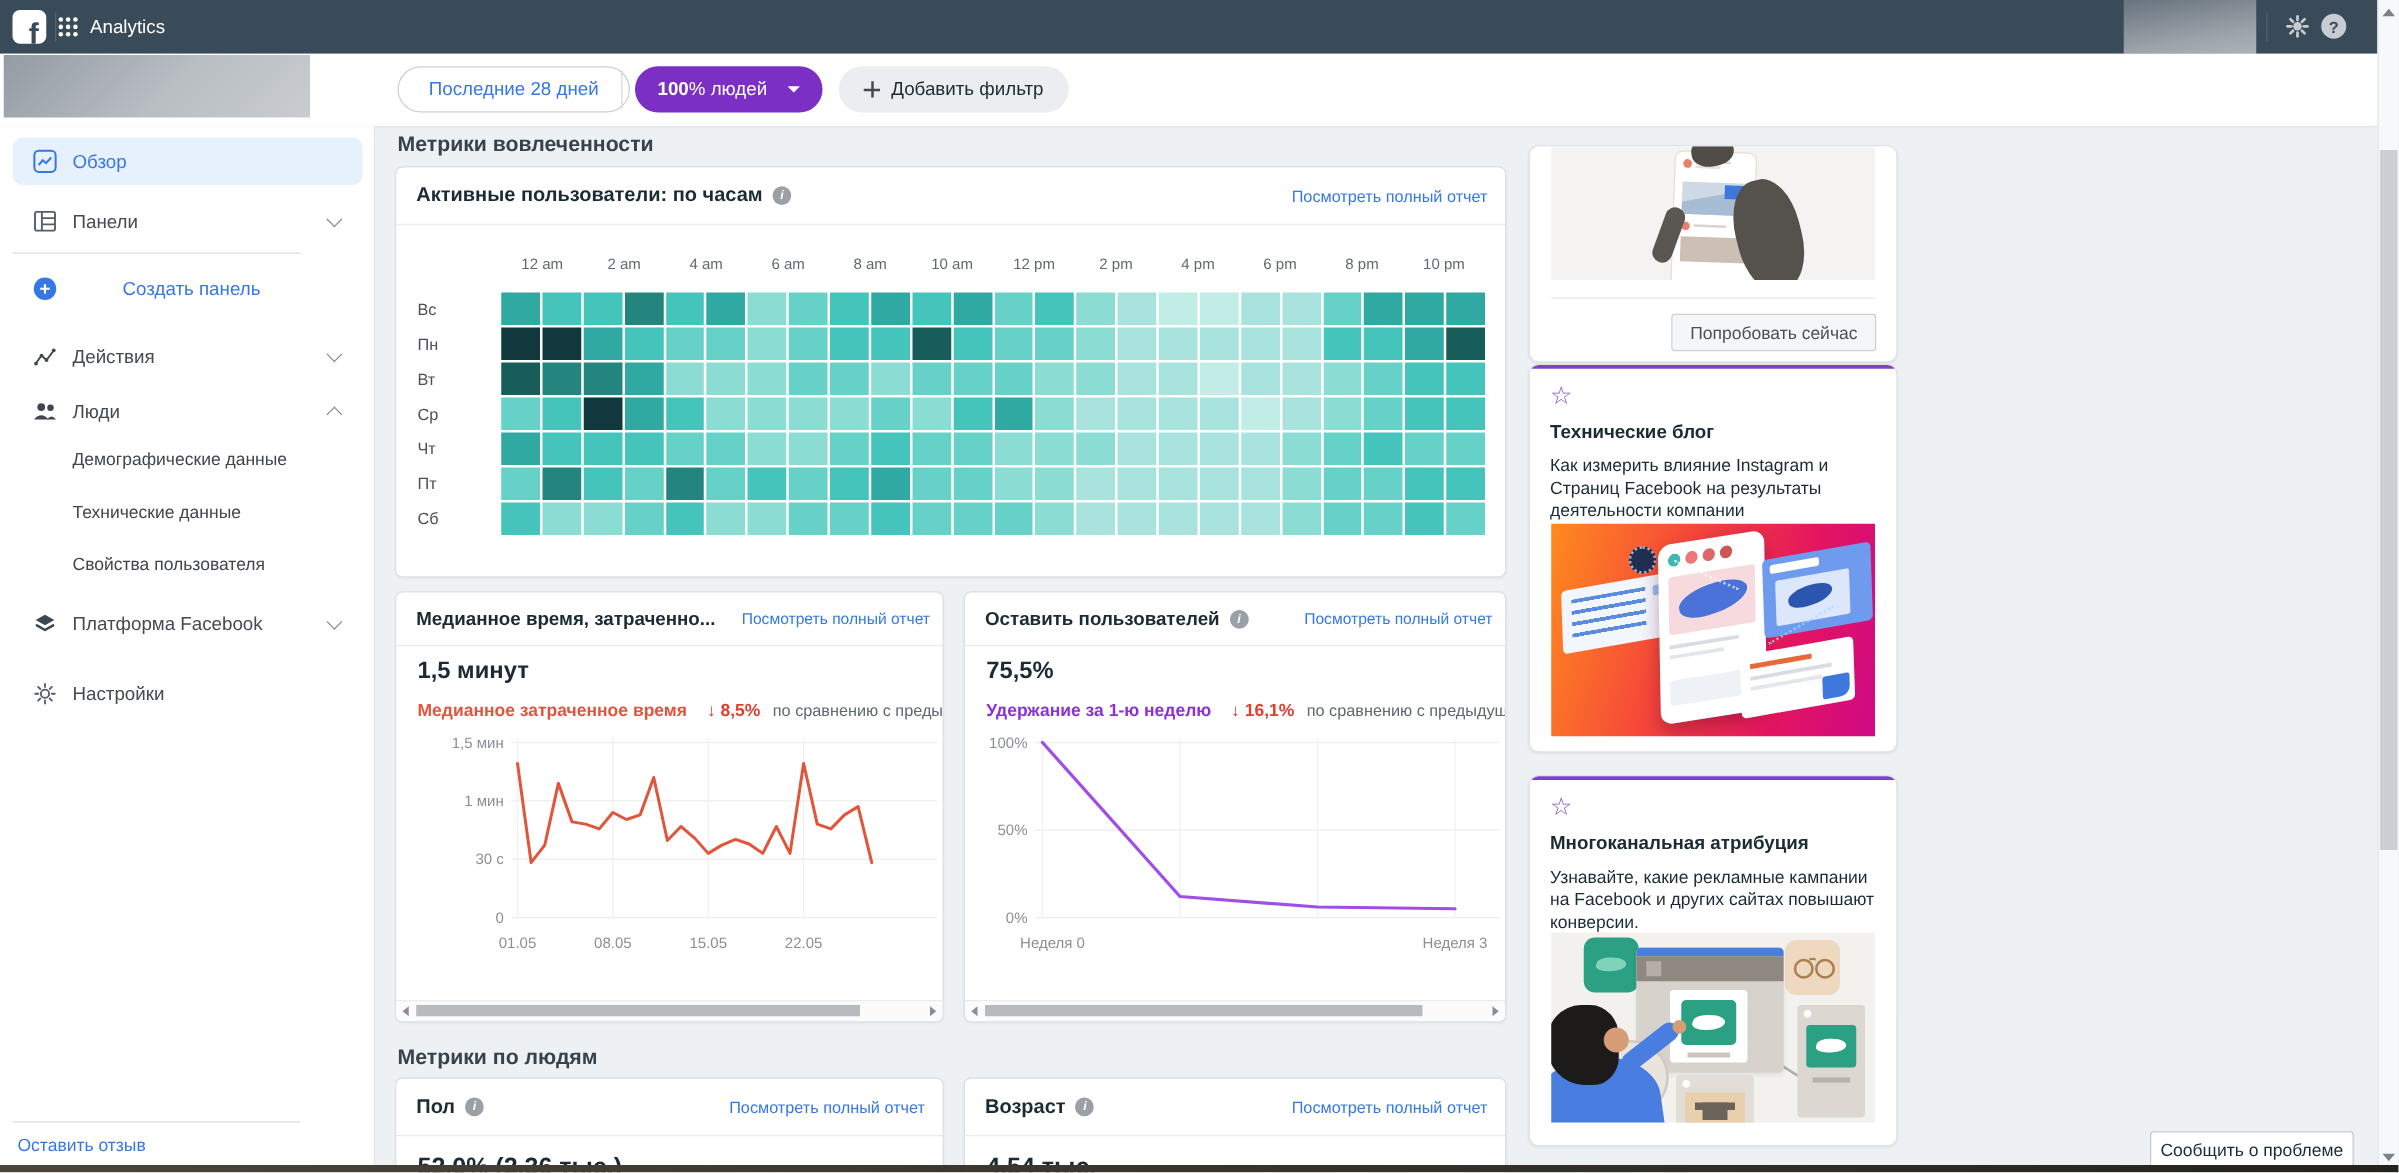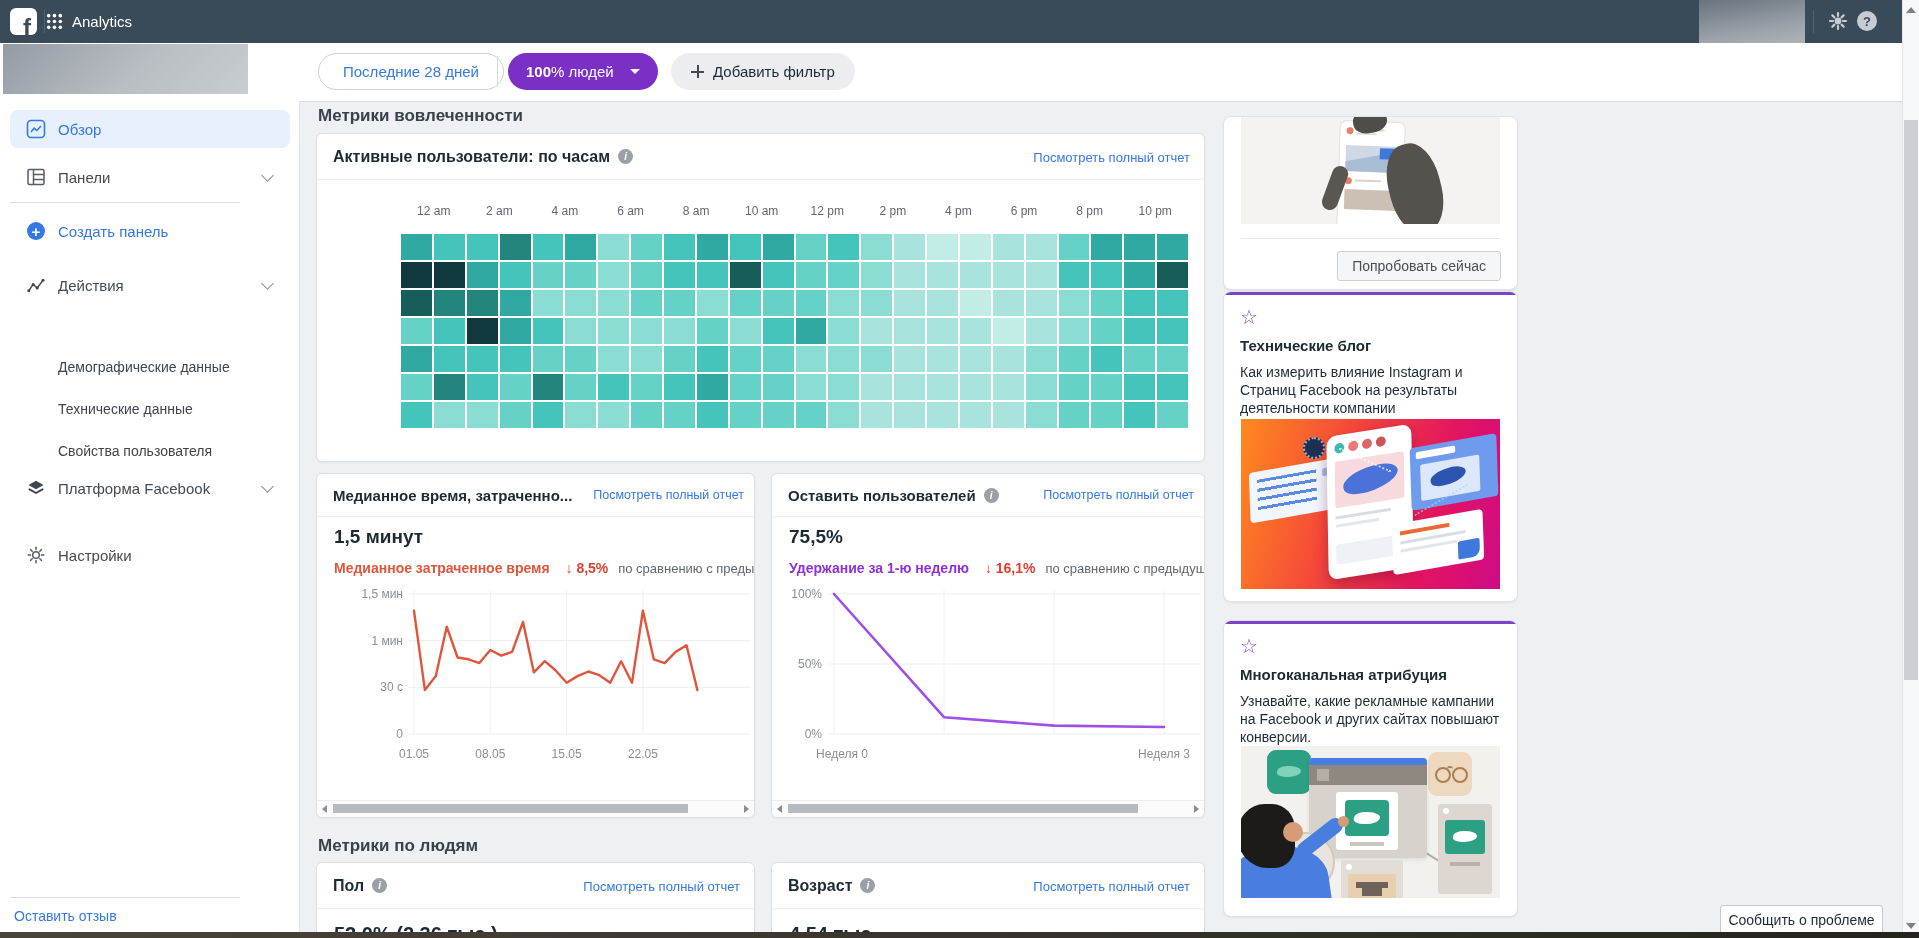--- a/index.html
+++ b/index.html
@@ -34,21 +34,21 @@
   .side-item{position:absolute;left:0;width:300px;height:38px;display:flex;align-items:center;cursor:pointer;color:#434a52;font-size:15px;}
   .side-item .ico{width:20px;height:20px;margin-left:26px;margin-right:12px;color:#555d66;flex:0 0 auto;}
   .side-item.active{left:10px;width:280px;border-radius:8px;background:#e7f1fd;color:#3578e5;}
   .side-item.active .ico{margin-left:16px;color:#3578e5;}
   .side-sub{position:absolute;left:0;width:300px;height:30px;display:flex;align-items:center;padding-left:58px;box-sizing:border-box;font-size:14px;color:#3f454c;cursor:pointer;}
   .side-div{position:absolute;left:10px;width:230px;height:1px;background:#dadde1;}
   .chev{position:absolute;right:28px;width:8px;height:8px;border-right:1.6px solid #848b92;border-bottom:1.6px solid #848b92;}
   .chev.down{transform:rotate(45deg);margin-top:-3px;}
   .chev.up{transform:rotate(-135deg);margin-top:4px;}
   .create-circle{width:18px;height:18px;border-radius:50%;background:#3578e5;color:#fff;display:flex;align-items:center;justify-content:center;margin-left:27px;margin-right:13px;font-size:15px;font-weight:700;line-height:1;}
-  .blue-label{color:#3578e5;}
+  .blue-label{color:#3578e5;margin-left:40px;}
   .feedback{position:absolute;left:14px;top:807px;font-size:14px;color:#3578e5;cursor:pointer;}
   .side-div-bottom{position:absolute;left:10px;top:796px;width:230px;height:1px;background:#dadde1;}
   
   .section-title{position:absolute;font-size:17px;font-weight:700;color:#39424c;}
   .card{position:absolute;background:#fff;border:1px solid #dcdfe3;border-radius:6px;box-shadow:0 1px 2px rgba(0,0,0,.04);box-sizing:border-box;overflow:hidden;}
   .card-h{position:relative;height:45px;border-bottom:1px solid #e9ebee;display:flex;align-items:center;padding:0 16px;}
   .card-h.slim{height:42px;}
   .card-title{font-size:16px;font-weight:700;color:#1c2b33;white-space:nowrap;}
   .info{display:inline-flex;width:15px;height:15px;border-radius:50%;background:#9aa0a6;color:#fff;font-size:10px;font-weight:700;font-style:italic;align-items:center;justify-content:center;margin-left:8px;flex:0 0 auto;}
   .report-link{position:absolute;right:14px;top:50%;transform:translateY(-50%);font-size:13px;color:#3578e5;cursor:pointer;white-space:nowrap;}
@@ -188,30 +188,42 @@
             <path d="M2.8 15.6l4.4-6.2 4 3.6L17 5.4"></path>
             <circle cx="2.8" cy="15.8" r="1.5" fill="currentColor" stroke="none"></circle>
             <circle cx="7.2" cy="9.4" r="1.5" fill="currentColor" stroke="none"></circle>
             <circle cx="11.2" cy="13" r="1.5" fill="currentColor" stroke="none"></circle>
             <circle cx="17" cy="5.2" r="1.5" fill="currentColor" stroke="none"></circle>
           </svg>
         </span>
       <span>Действия</span>
       <span class="chev down"></span>
     </div>
+    <div class="side-item" style="top:209px">
+      <span class="ico" style="color:#3e4750">
+          <svg class="ico-svg" viewBox="0 0 20 20" fill="currentColor">
+            <circle cx="7" cy="6.6" r="3.1"></circle>
+            <circle cx="14.4" cy="7.2" r="2.6"></circle>
+            <path d="M1.2 16.5q5.8-6.5 11.6 0z"></path>
+            <path d="M11.6 16.5q3.6-4.6 7.2 0z"></path>
+          </svg>
+        </span>
+      <span>Люди</span>
+      <span class="chev up"></span>
+    </div>
     <div class="side-sub" style="top:251px">
         <span>Демографические данные</span>
       </div>
     <div class="side-sub" style="top:293px">
         <span>Технические данные</span>
       </div>
     <div class="side-sub" style="top:335px">
         <span>Свойства пользователя</span>
       </div>
-    <div class="side-item" style="top:368px">
+    <div class="side-item" style="top:379px">
       <span class="ico" style="color:#3e4750">
           <svg class="ico-svg" viewBox="0 0 20 20">
             <path d="M10 2.8l7.5 4.2L10 11.2 2.5 7z" fill="currentColor"></path>
             <path d="M3.5 11.3L10 15l6.5-3.7" fill="none" stroke="currentColor" stroke-width="2" stroke-linecap="round" stroke-linejoin="round"></path>
           </svg>
         </span>
       <span>Платформа Facebook</span>
       <span class="chev down"></span>
     </div>
     <div class="side-item" style="top:435px">
@@ -274,20 +286,29 @@
         </div>
         <div class="hm-colcell">
           <span>6 pm</span>
         </div>
         <div class="hm-colcell">
           <span>8 pm</span>
         </div>
         <div class="hm-colcell">
           <span>10 pm</span>
         </div>
+      </div>
+    <div id="hm-days">
+        <div class="hm-day">Вс</div>
+        <div class="hm-day">Пн</div>
+        <div class="hm-day">Вт</div>
+        <div class="hm-day">Ср</div>
+        <div class="hm-day">Чт</div>
+        <div class="hm-day">Пт</div>
+        <div class="hm-day">Сб</div>
       </div>
     <div id="hm-grid">
         <div class="hm-cell" style="background: rgb(47, 169, 161);"></div>
         <div class="hm-cell" style="background: rgb(68, 196, 186);"></div>
         <div class="hm-cell" style="background: rgb(68, 196, 186);"></div>
         <div class="hm-cell" style="background: rgb(36, 133, 127);"></div>
         <div class="hm-cell" style="background: rgb(68, 196, 186);"></div>
         <div class="hm-cell" style="background: rgb(47, 169, 161);"></div>
         <div class="hm-cell" style="background: rgb(139, 220, 211);"></div>
         <div class="hm-cell" style="background: rgb(102, 209, 198);"></div>

